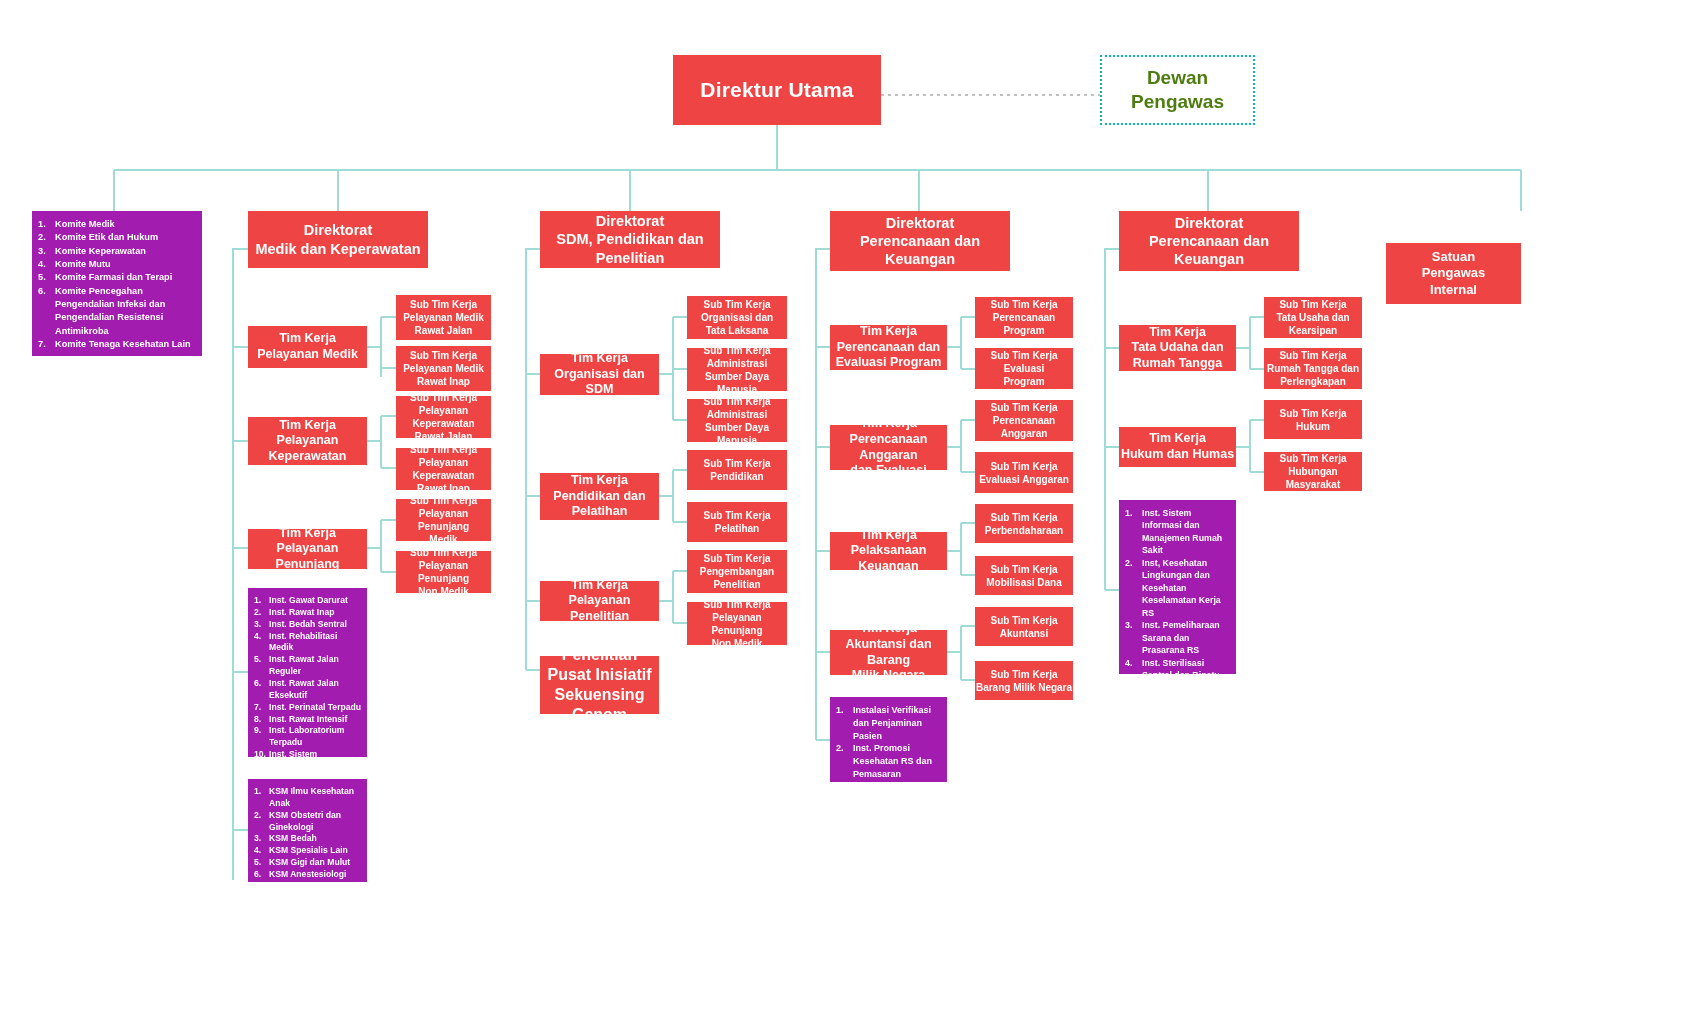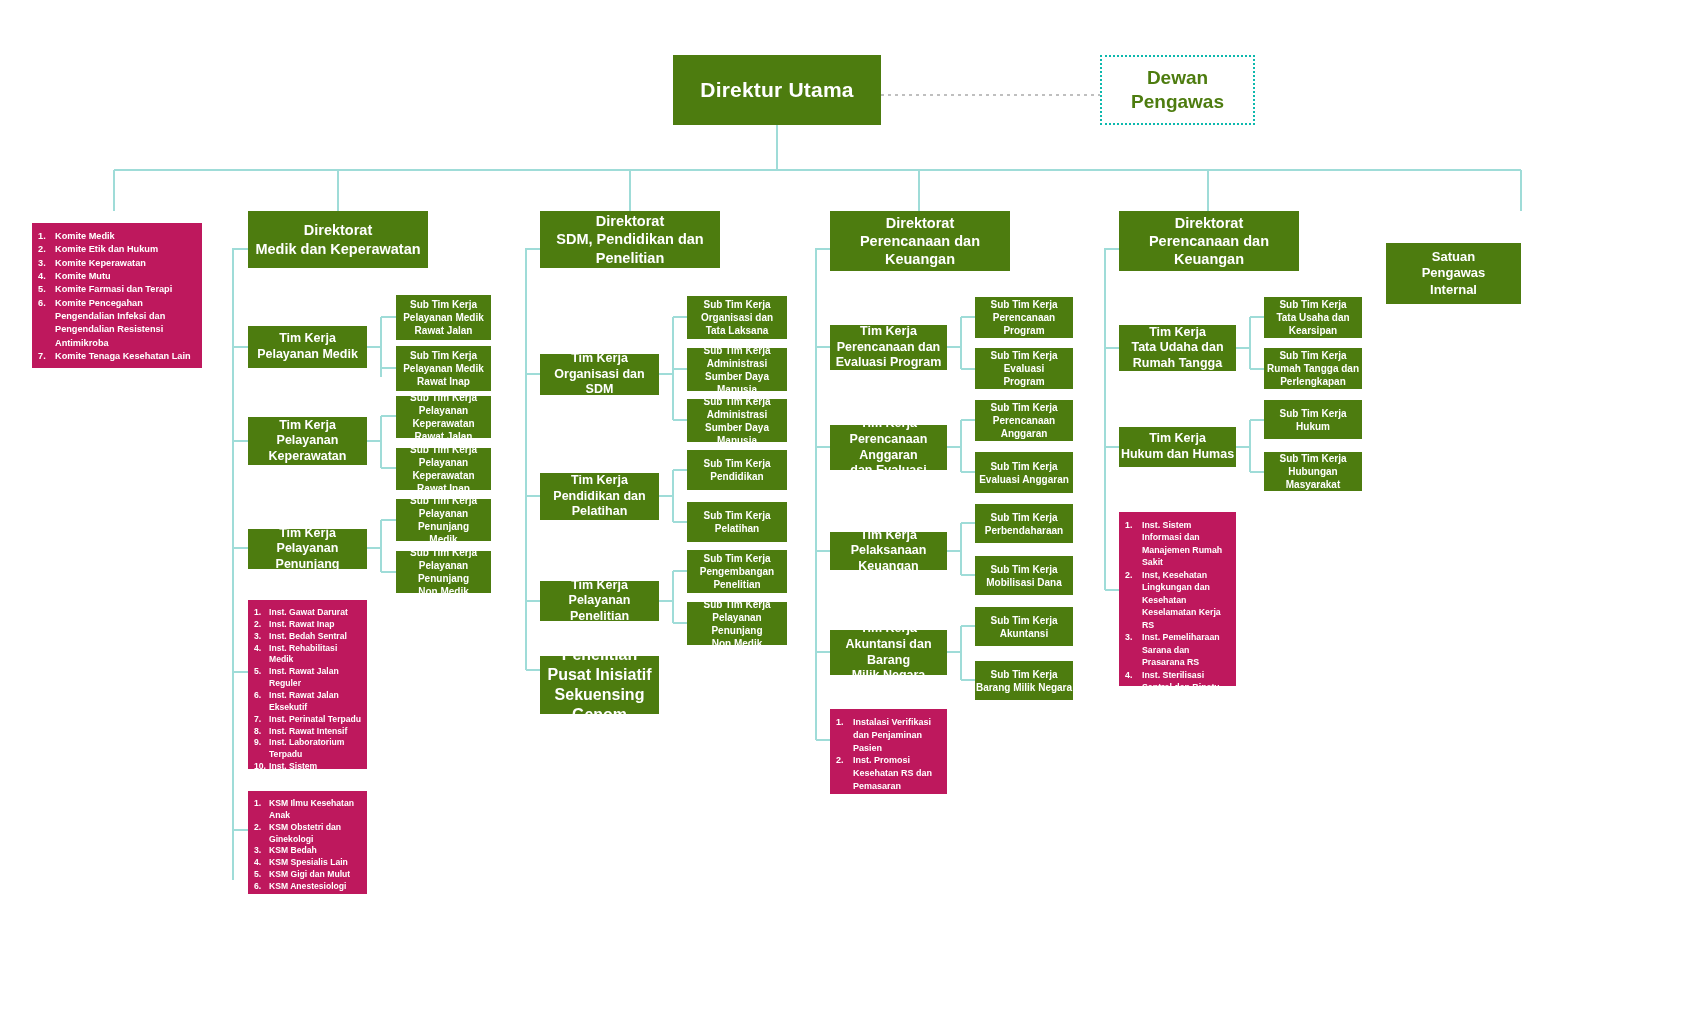--- a/index.html
+++ b/index.html
@@ -22,21 +22,21 @@
   }
   svg.lines {
     position: absolute;
     left: 0; top: 0;
     width: 1691px;
     height: 1010px;
     pointer-events: none;
   }
   .node {
     position: absolute;
-    background: #4d7c0f;
+    background: #ef4444;
     color: #ffffff;
     display: flex;
     align-items: center;
     justify-content: center;
     text-align: center;
     font-weight: bold;
     box-sizing: border-box;
     line-height: 1.25;
     white-space: pre-line;
   }
@@ -59,28 +59,27 @@
     margin-top: 32px;
   }
   .node.dewan {
     background: #ffffff;
     color: #4d7c0f;
     border: 2px dotted #0cb8ad;
     font-size: 19px;
   }
   .listbox {
     position: absolute;
-    background: #be185d;
+    background: #a21caf;
     color: #ffffff;
     box-sizing: border-box;
     font-weight: bold;
     font-size: 9.2px;
     line-height: 1.45;
     padding: 7px 6px 7px 6px;
-    margin-top: 12px;
   }
   .listbox ol {
     margin: 0;
     padding: 0;
     list-style: none;
     counter-reset: li;
   }
   .listbox ol li {
     position: relative;
     padding-left: 17px;

